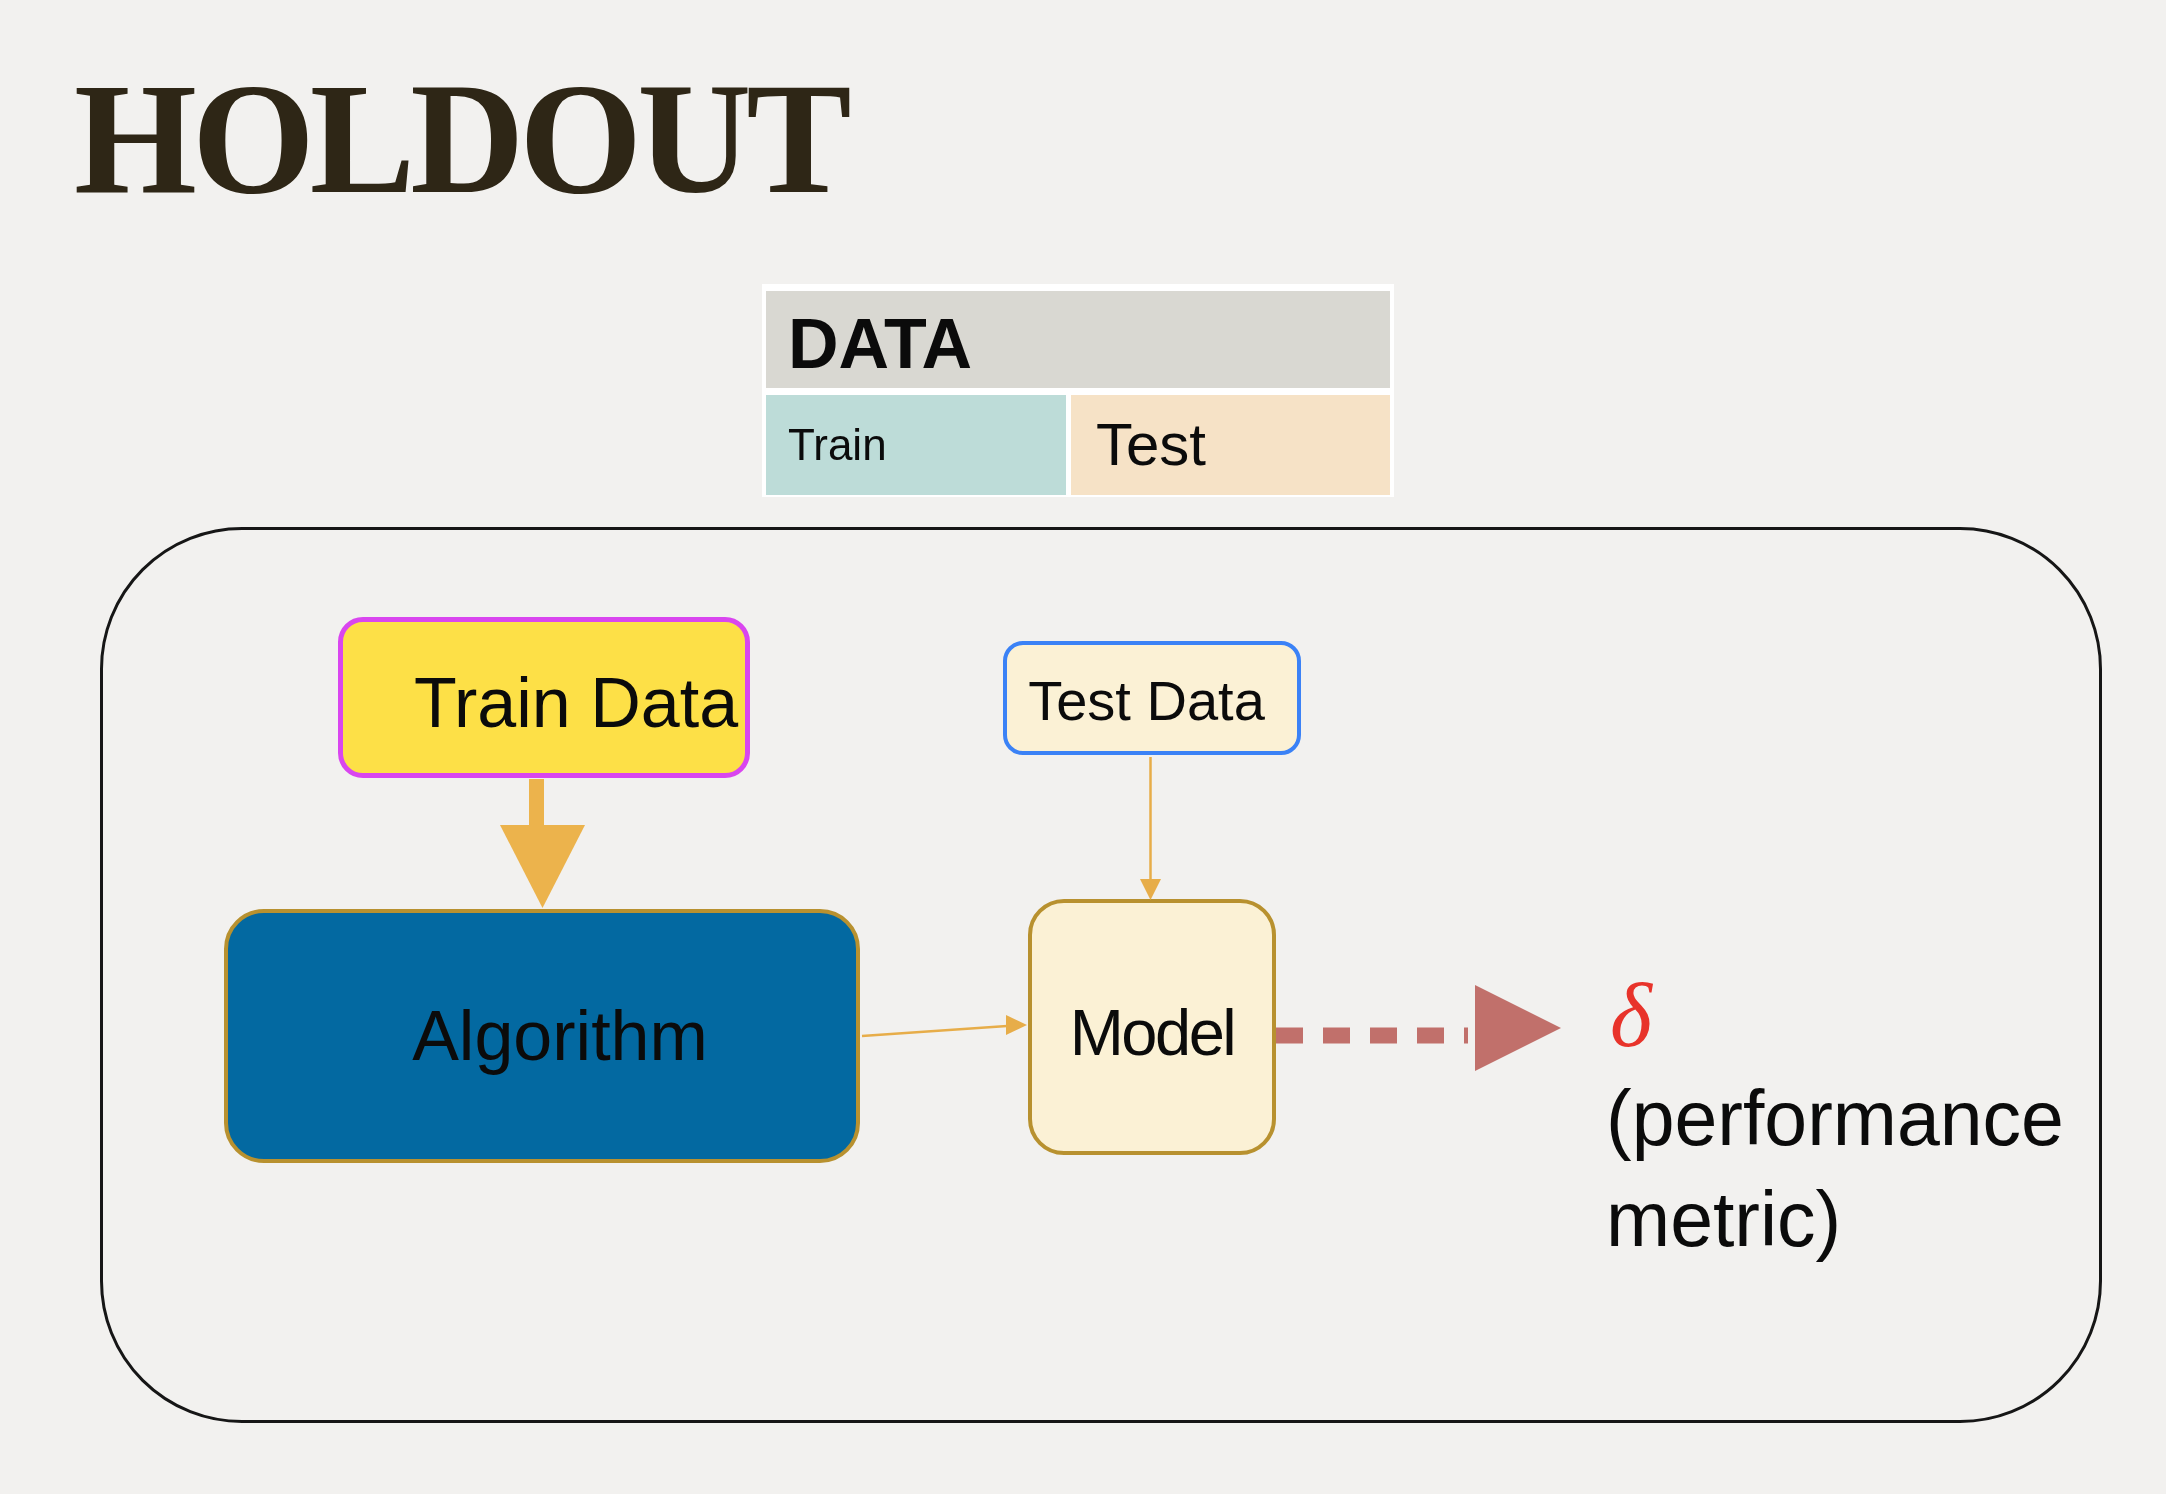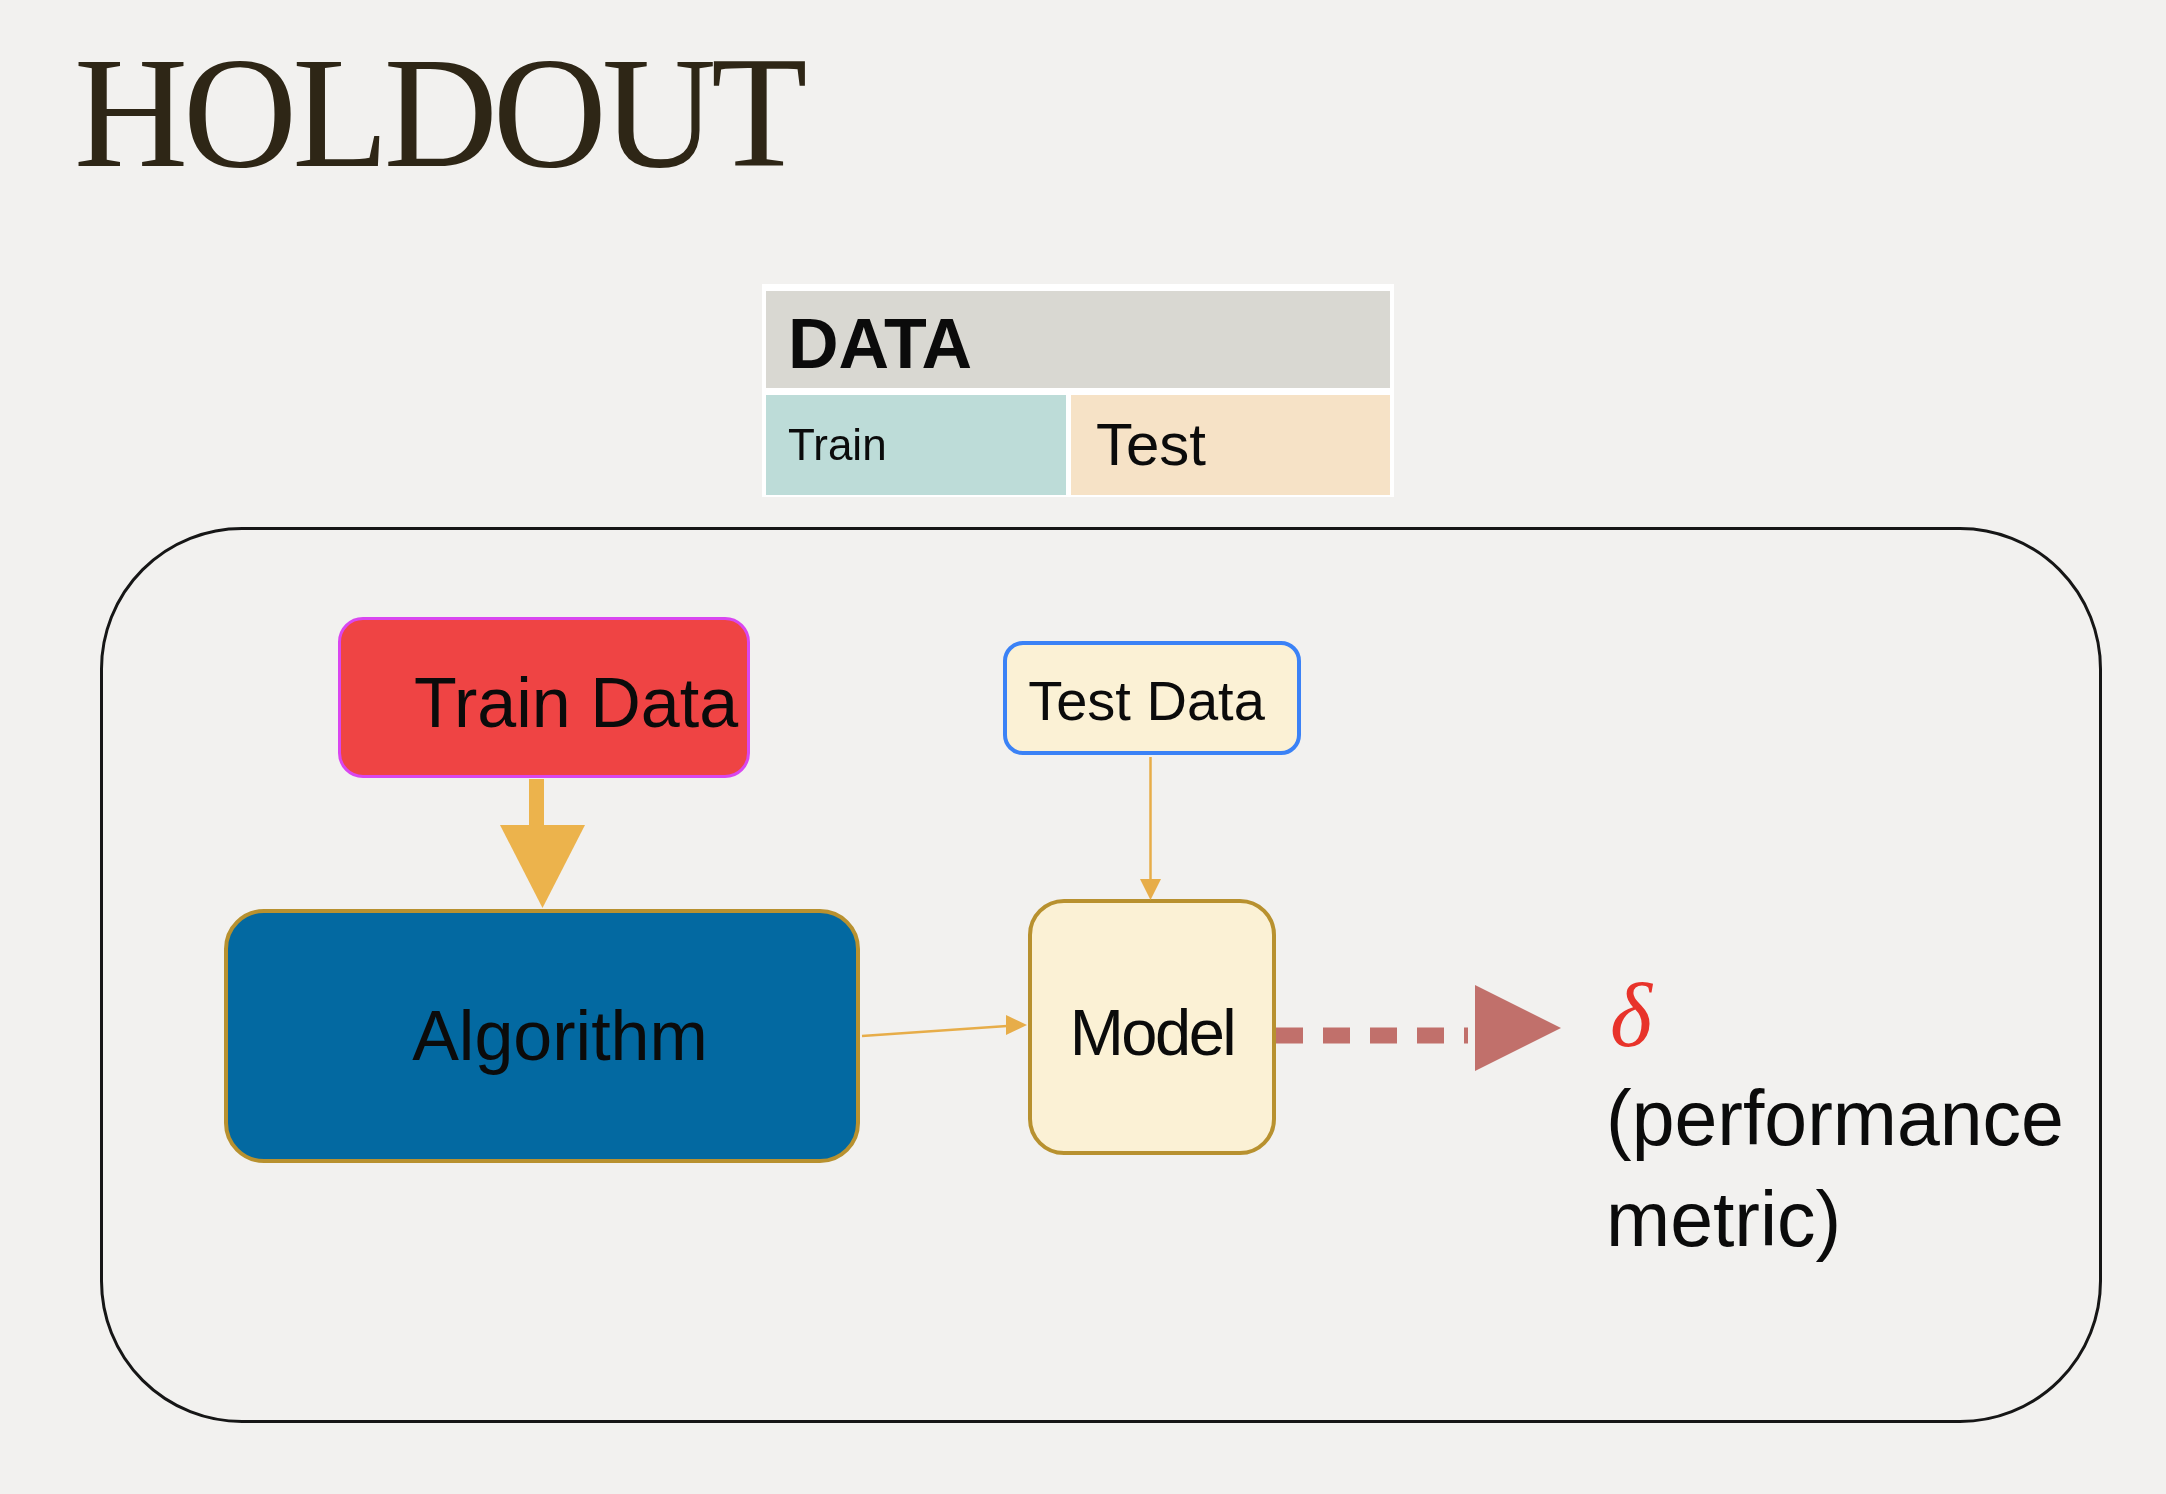--- a/index.html
+++ b/index.html
@@ -4,36 +4,36 @@
 <style>
   html,body{margin:0;padding:0}
   body{width:2166px;height:1494px;background:#f2f1ef;position:relative;overflow:hidden;
        font-family:"Liberation Sans",sans-serif;color:#0b0b0b}
   .abs{position:absolute}
   .ctr{display:flex;align-items:center;justify-content:center;box-sizing:border-box}
 </style>
 </head>
 <body>
 
-<div class="abs" id="title" style="left:74px;top:34px;font-family:'Liberation Serif',serif;
-     font-weight:normal;font-size:158px;line-height:1;color:#2e2616;letter-spacing:-5px">HOLDOUT</div>
+<div class="abs" id="title" style="left:74px;top:60px;font-family:'Liberation Serif',serif;
+     font-weight:bold;font-size:158px;line-height:1;color:#2e2616;letter-spacing:-5px">HOLDOUT</div>
 
 <div class="abs" style="left:762px;top:284px;width:632px;height:213px;background:#ffffff"></div>
 <div class="abs" style="left:766px;top:291px;width:624px;height:97px;background:#d9d8d2"></div>
 <div class="abs" style="left:766px;top:395px;width:300px;height:100px;background:#bddcd8"></div>
 <div class="abs" style="left:1071px;top:395px;width:319px;height:100px;background:#f6e2c6"></div>
 <div class="abs" id="t-data" style="left:788px;top:344px;transform:translateY(-50%);font-weight:bold;font-size:70px;line-height:1">DATA</div>
 <div class="abs" id="t-train" style="left:788px;top:445px;transform:translateY(-50%);font-size:44px;line-height:1">Train</div>
 <div class="abs" id="t-test" style="left:1096px;top:445px;transform:translateY(-50%);font-size:60px;line-height:1">Test</div>
 
 <div class="abs" style="left:100px;top:527px;width:2002px;height:896px;border:3px solid #161616;
      border-radius:142px;box-sizing:border-box"></div>
 
 <div class="abs ctr" id="b-traindata" style="left:338px;top:617px;width:412px;height:161px;
-     background:#ef4444;border:3px solid #d946ef;border-radius:25px;font-size:70px;padding-left:64px;padding-top:10px">Train Data</div>
+     background:#fde047;border:5px solid #d946ef;border-radius:25px;font-size:70px;padding-left:64px;padding-top:10px">Train Data</div>
 
 <div class="abs ctr" id="b-testdata" style="left:1003px;top:641px;width:298px;height:114px;
      background:#fbf1d5;border:4px solid #3b82f6;border-radius:20px;font-size:56px;padding-right:11px;padding-top:5px">Test Data</div>
 
 <div class="abs ctr" id="b-algo" style="left:224px;top:909px;width:636px;height:254px;
      background:#0369a1;border:4px solid #b8912f;border-radius:40px;font-size:70px;padding-left:36px">Algorithm</div>
 
 <div class="abs ctr" id="b-model" style="left:1028px;top:899px;width:248px;height:256px;
      background:#fbf1d5;border:4px solid #b8912f;border-radius:36px;font-size:65px;letter-spacing:-2.5px;padding-top:10px">Model</div>
 

